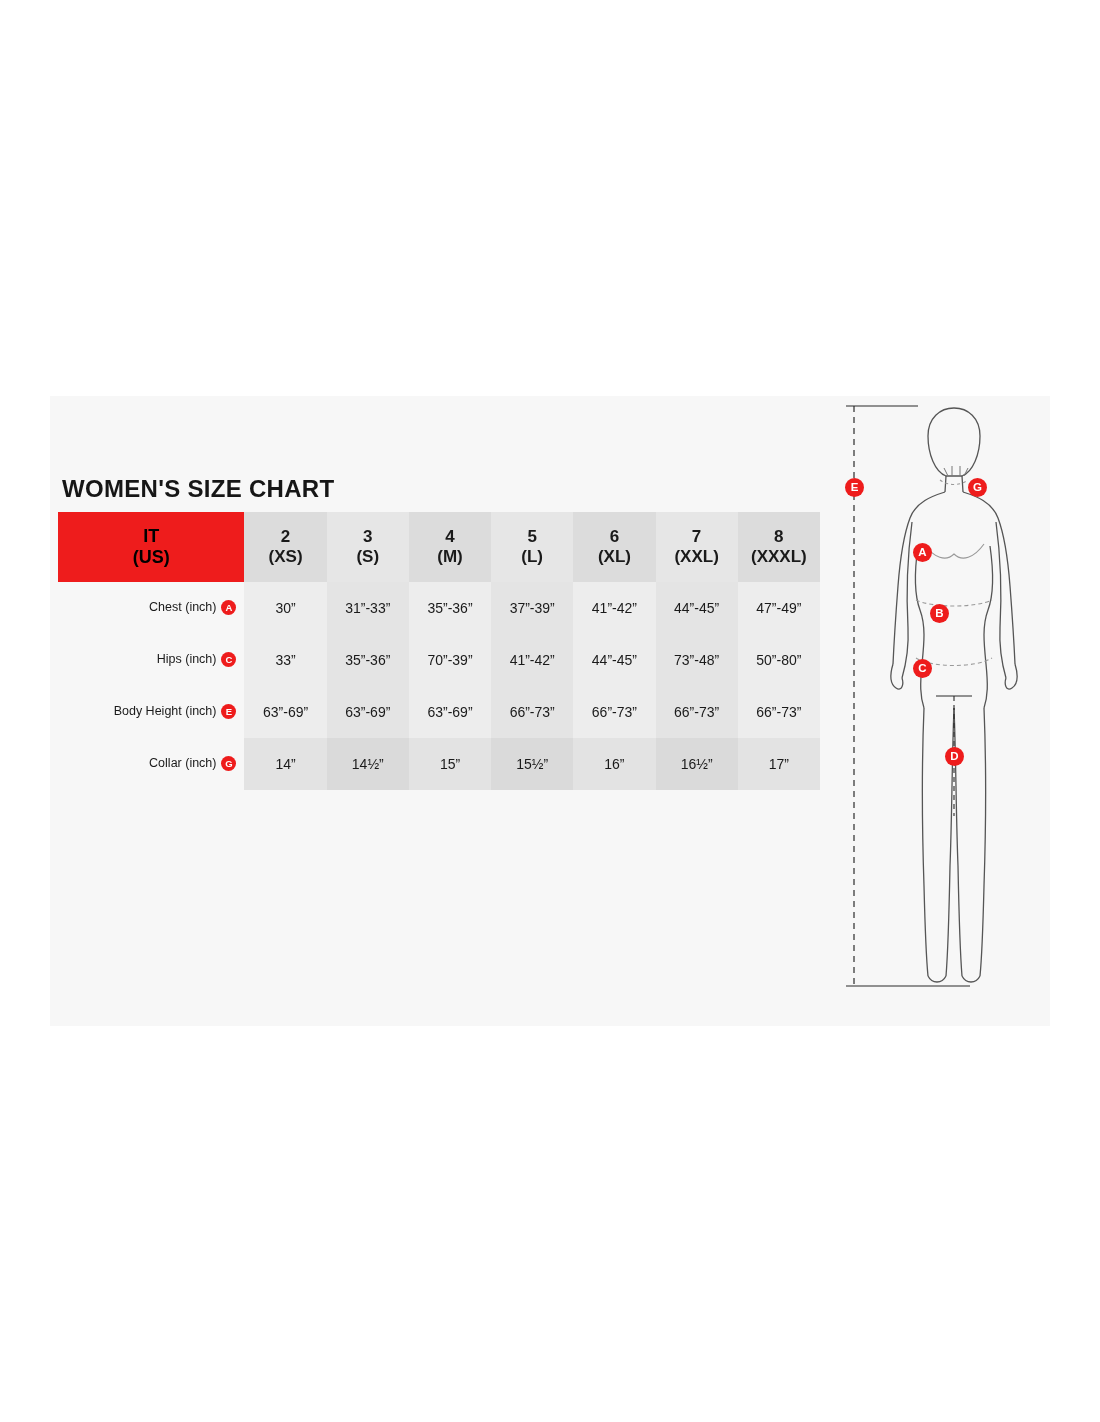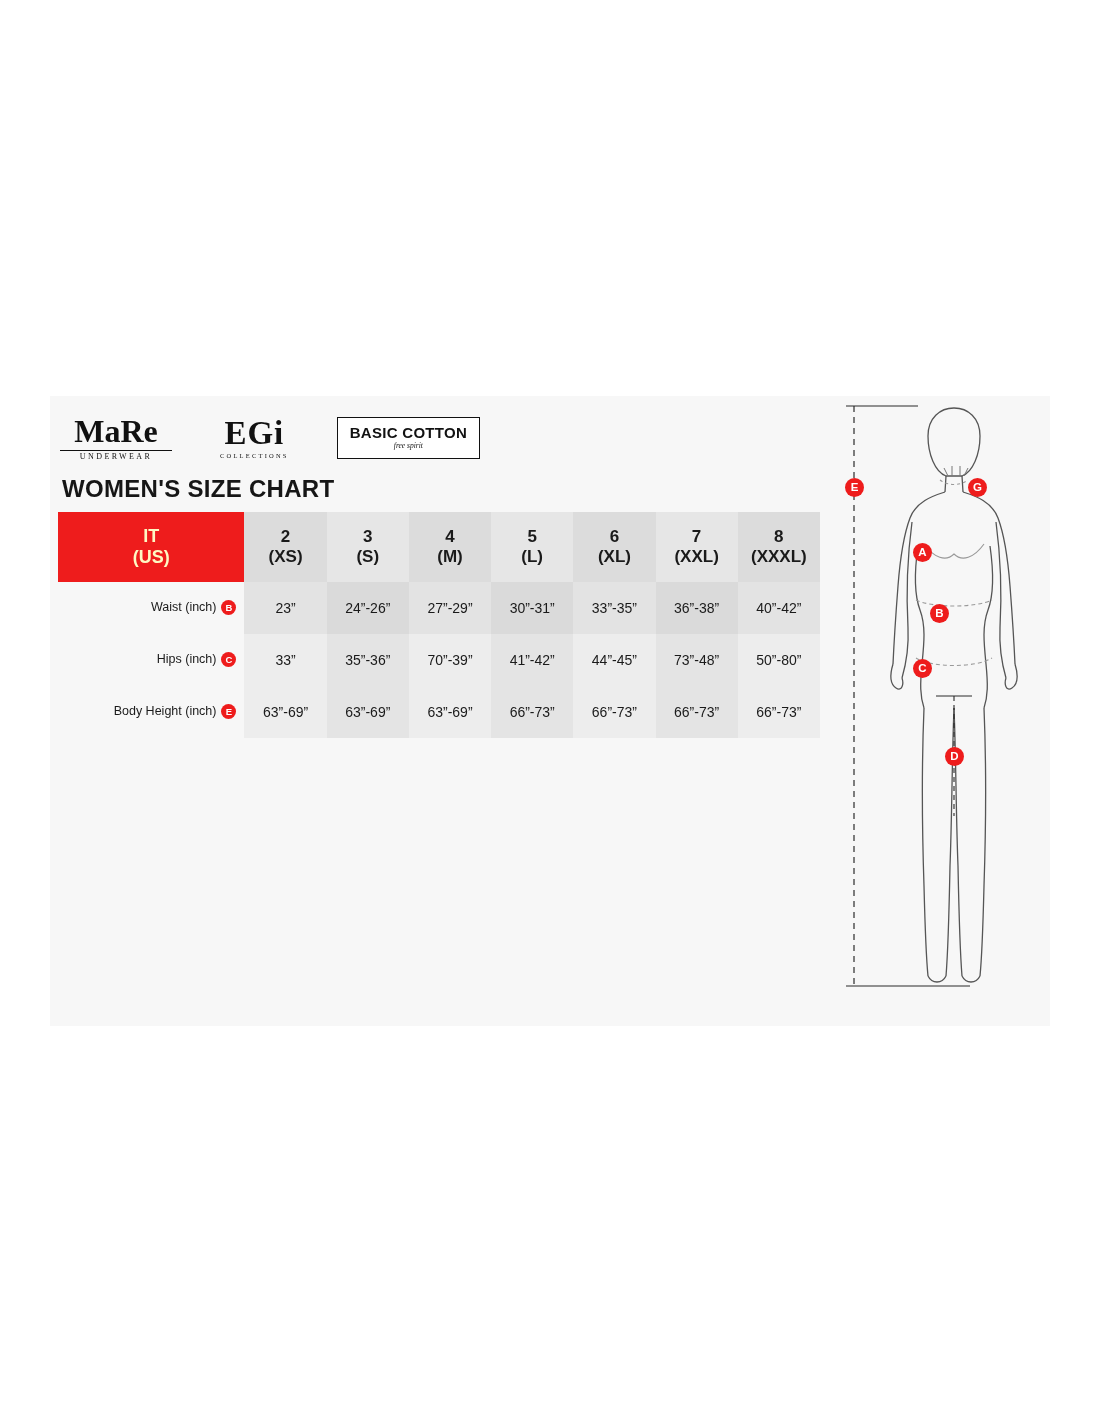--- a/index.html
+++ b/index.html
@@ -116,21 +116,21 @@
     left: 8px;
     top: 116px;
     border-collapse: collapse;
     width: 762px;
     table-layout: fixed;
   }
   table.size-table col.label-col { width: 186px; }
   table.size-table col.data-col  { width: 82px; }
   .hdr-it {
     background: #ee1c1c;
-    color: #fef9c3;
+    color: #000000;
     text-align: center;
     font-size: 18px;
     font-weight: bold;
     line-height: 1.18;
     height: 70px;
     padding: 0;
   }
   .hdr-size {
     background: #dcdcdc;
     color: #1a1a1a;
@@ -197,39 +197,20 @@
     font-weight: bold;
     line-height: 19px;
     text-align: center;
   }
 </style>
 </head>
 <body>
 
 <div class="sheet">
 
-  <div class="brands">
-
-    <div class="brand-mare">
-      <div class="mare-word">MaRe</div>
-      <div class="mare-rule"></div>
-      <div class="mare-sub">UNDERWEAR</div>
-    </div>
-
-    <div class="brand-egi">
-      <div class="egi-word">EGi</div>
-      <div class="egi-sub">COLLECTIONS</div>
-    </div>
-
-    <div class="brand-basic">
-      <div class="bc-word">BASIC COTTON</div>
-      <div class="bc-sub">free spirit</div>
-    </div>
-
-  </div>
 
   <div class="chart-title">WOMEN'S SIZE CHART</div>
 
   <table class="size-table">
     <colgroup>
       <col class="label-col">
       <col class="data-col">
         <col class="data-col">
         <col class="data-col">
         <col class="data-col">
@@ -268,33 +249,33 @@
           <div>(XXL)</div>
         </th>
         <th class="hdr-size">
           <div>8</div>
           <div>(XXXL)</div>
         </th>
       </tr>
     </thead>
     <tbody>
 
-
-      <tr class="band-dark">
+      <tr class="band-light">
         <td class="row-label">
-          <span>Waist (inch)</span><span class="badge">B</span>
+          <span>Chest (inch)</span><span class="badge">A</span>
         </td>
-        <td class="cell">23”</td>
-        <td class="cell alt">24”-26”</td>
-        <td class="cell">27”-29”</td>
-        <td class="cell alt">30”-31”</td>
-        <td class="cell">33”-35”</td>
-        <td class="cell alt">36”-38”</td>
-        <td class="cell">40”-42”</td>
-      </tr>
+        <td class="cell">30”</td>
+        <td class="cell alt">31”-33”</td>
+        <td class="cell">35”-36”</td>
+        <td class="cell alt">37”-39”</td>
+        <td class="cell">41”-42”</td>
+        <td class="cell alt">44”-45”</td>
+        <td class="cell">47”-49”</td>
+      </tr>
+
 
       <tr class="band-light">
         <td class="row-label">
           <span>Hips (inch)</span><span class="badge">C</span>
         </td>
         <td class="cell">33”</td>
         <td class="cell alt">35”-36”</td>
         <td class="cell">70”-39”</td>
         <td class="cell alt">41”-42”</td>
         <td class="cell">44”-45”</td>
@@ -309,20 +290,32 @@
         </td>
         <td class="cell">63”-69”</td>
         <td class="cell alt">63”-69”</td>
         <td class="cell">63”-69”</td>
         <td class="cell alt">66”-73”</td>
         <td class="cell">66”-73”</td>
         <td class="cell alt">66”-73”</td>
         <td class="cell">66”-73”</td>
       </tr>
 
+      <tr class="band-dark">
+        <td class="row-label">
+          <span>Collar (inch)</span><span class="badge">G</span>
+        </td>
+        <td class="cell">14”</td>
+        <td class="cell alt">14½”</td>
+        <td class="cell">15”</td>
+        <td class="cell alt">15½”</td>
+        <td class="cell">16”</td>
+        <td class="cell alt">16½”</td>
+        <td class="cell">17”</td>
+      </tr>
 
     </tbody>
   </table>
 
   <div class="figure-wrap">
     <svg width="210" height="630" viewBox="0 0 210 630">
 
       <line x1="14" y1="10" x2="14" y2="590" stroke="#2b2b2b" stroke-width="1.2" stroke-dasharray="6,5"></line>
       <line x1="6" y1="10" x2="78" y2="10" stroke="#2b2b2b" stroke-width="1.2"></line>
       <line x1="6" y1="590" x2="130" y2="590" stroke="#2b2b2b" stroke-width="1.2"></line>

